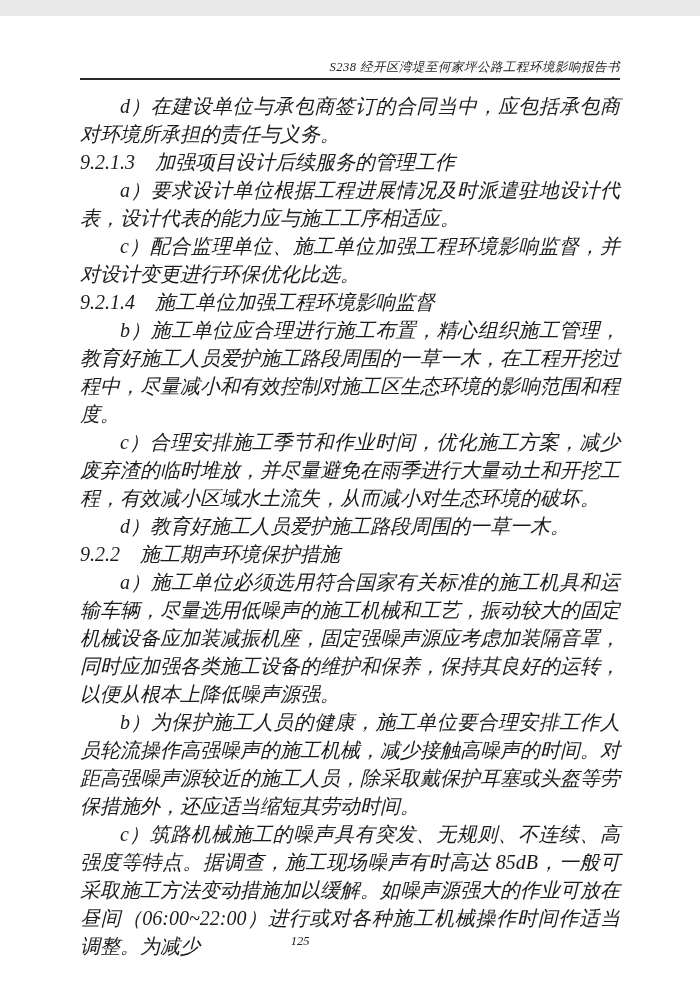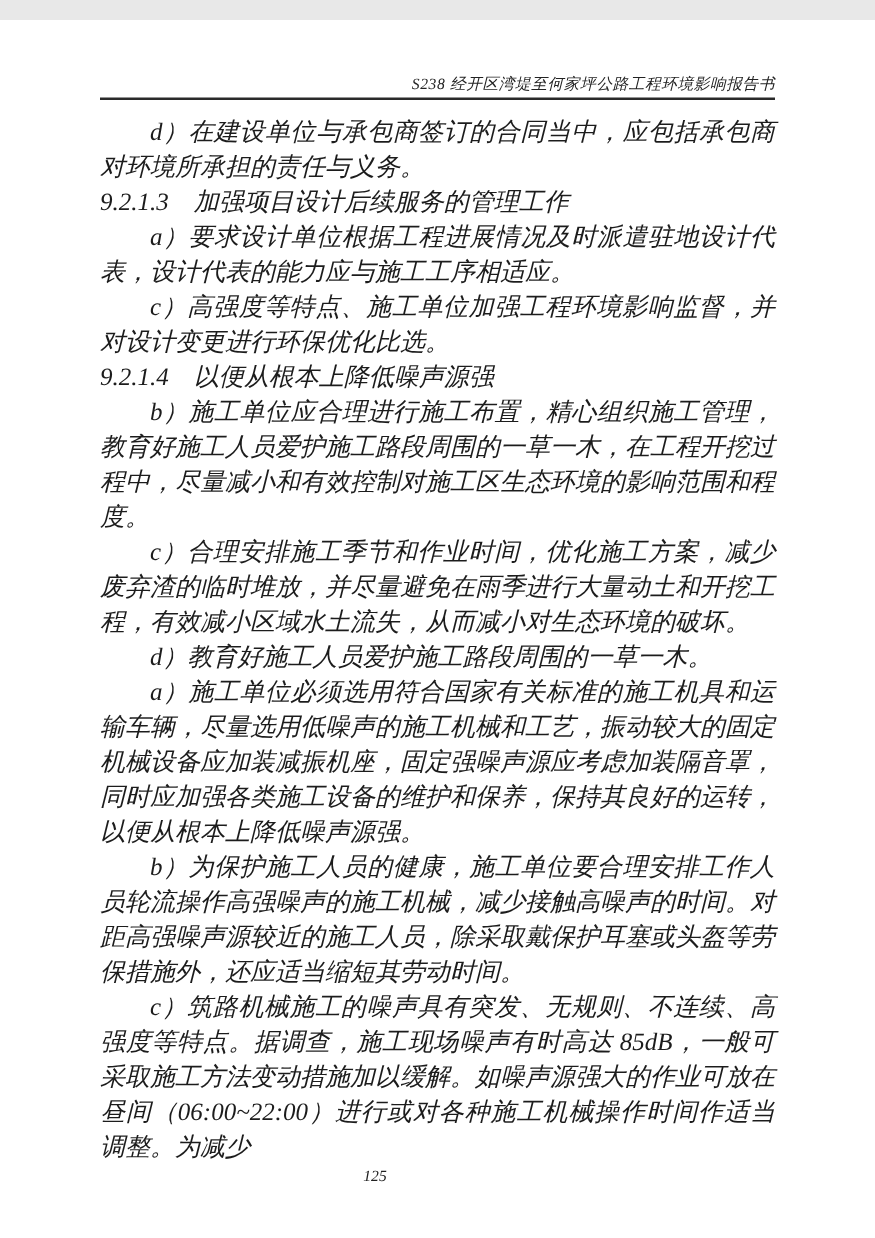--- a/index.html
+++ b/index.html
@@ -70,25 +70,26 @@
 <div class="page">
 
   <div class="running-header">S238 经开区湾堤至何家坪公路工程环境影响报告书</div>
 
   <div class="header-rule"></div>
 
   <div class="content">
     <p class="para">d）在建设单位与承包商签订的合同当中，应包括承包商对环境所承担的责任与义务。</p>
     <p class="heading">9.2.1.3　加强项目设计后续服务的管理工作</p>
     <p class="para">a）要求设计单位根据工程进展情况及时派遣驻地设计代表，设计代表的能力应与施工工序相适应。</p>
-    <p class="para">c）高强度等特点、施工单位加强工程环境影响监督，并对设计变更进行环保优化比选。</p>
-    <p class="heading">9.2.1.4　以便从根本上降低噪声源强</p>
+    <p class="para">c）配合监理单位、施工单位加强工程环境影响监督，并对设计变更进行环保优化比选。</p>
+    <p class="heading">9.2.1.4　施工单位加强工程环境影响监督</p>
     <p class="para">b）施工单位应合理进行施工布置，精心组织施工管理，教育好施工人员爱护施工路段周围的一草一木，在工程开挖过程中，尽量减小和有效控制对施工区生态环境的影响范围和程度。</p>
     <p class="para">c）合理安排施工季节和作业时间，优化施工方案，减少废弃渣的临时堆放，并尽量避免在雨季进行大量动土和开挖工程，有效减小区域水土流失，从而减小对生态环境的破坏。</p>
     <p class="para">d）教育好施工人员爱护施工路段周围的一草一木。</p>
+    <p class="heading">9.2.2　施工期声环境保护措施</p>
     <p class="para">a）施工单位必须选用符合国家有关标准的施工机具和运输车辆，尽量选用低噪声的施工机械和工艺，振动较大的固定机械设备应加装减振机座，固定强噪声源应考虑加装隔音罩，同时应加强各类施工设备的维护和保养，保持其良好的运转，以便从根本上降低噪声源强。</p>
     <p class="para">b）为保护施工人员的健康，施工单位要合理安排工作人员轮流操作高强噪声的施工机械，减少接触高噪声的时间。对距高强噪声源较近的施工人员，除采取戴保护耳塞或头盔等劳保措施外，还应适当缩短其劳动时间。</p>
     <p class="para">c）筑路机械施工的噪声具有突发、无规则、不连续、高强度等特点。据调查，施工现场噪声有时高达 85dB，一般可采取施工方法变动措施加以缓解。如噪声源强大的作业可放在昼间（06:00~22:00）进行或对各种施工机械操作时间作适当调整。为减少</p>
   </div>
 
   <div class="page-footer">125</div>
 
 </div>
 
 </body></html>

